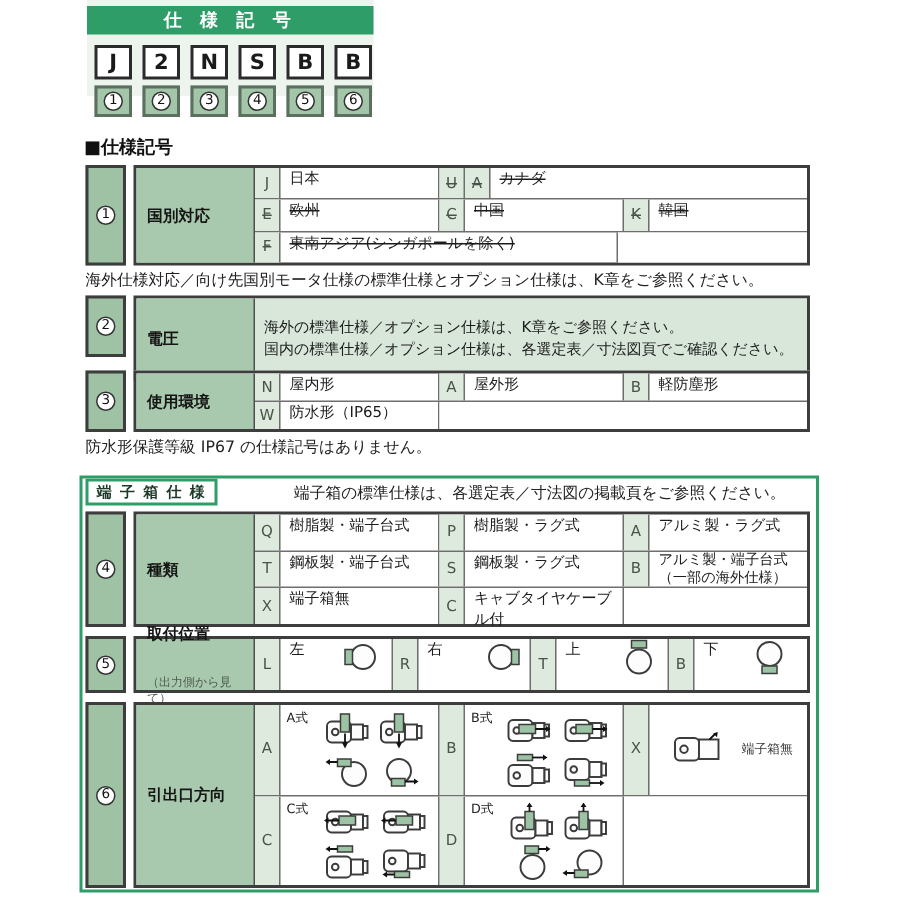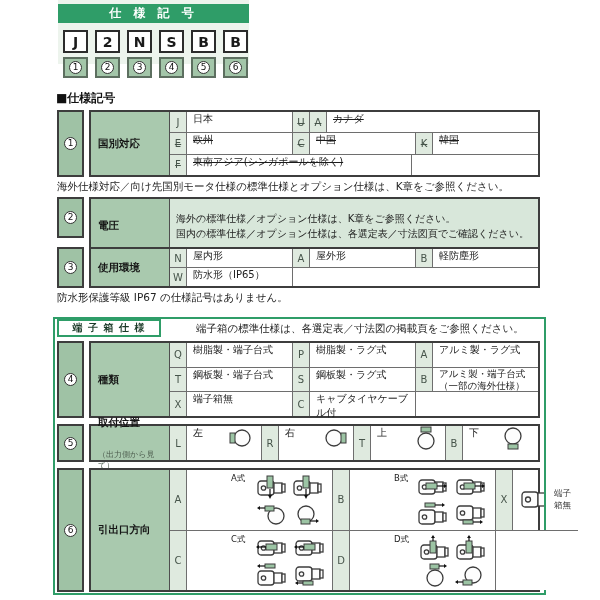--- a/index.html
+++ b/index.html
@@ -44,27 +44,27 @@
   .note { position:absolute; font-size:10.5px; color:#222; }
   .twoline { line-height:12px; font-size:9.5px; }
 
   
   .vcell { flex:1; background:#d8e7da; display:flex; flex-direction:column; justify-content:center;
            padding-left:6px; font-size:10px; line-height:15px; }
 
   
   .tb-box { position:absolute; left:53px; top:317px; width:493px; height:278px;
             border:2px solid #2f9d68; background:#fff; }
-  .tb-label { position:absolute; left:57px; top:319px; width:104px; height:18px; background:#fff;
+  .tb-label { position:absolute; left:57px; top:319px; width:88px; height:18px; background:#fff;
               border:2px solid #2f9d68; font-size:10px; font-weight:bold; letter-spacing:1px;
               display:flex; align-items:center; justify-content:center; color:#1e3b2a; }
   .tb-note { position:absolute; left:152px; top:322px; font-size:10.5px; color:#222;margin-left:44px; }
 
   
-  .dia-cell { position:relative; padding:2px 0 0 2px;margin-left:40px; }
+  .dia-cell { position:relative; padding:2px 0 0 2px; }
   .dia-type { position:absolute; left:4px; top:3px; font-size:8.5px; color:#222; }
   .dia-wrap { display:flex; flex-wrap:wrap; align-items:center; justify-content:center;
               width:100%; height:100%; gap:1px 4px; padding:2px 2px 2px 18px; }
   .dia-wrap.noindent { padding-left:2px; }
   .xnote { font-size:8.5px; color:#333; margin-left:6px; }
   svg { display:block; }
   .m-line  { stroke:#3c3c3c; stroke-width:1.3; fill:#fdfdfd; }
   .m-green { stroke:#3c3c3c; stroke-width:1;   fill:#9cc4a4; }
   .m-arrow { stroke:#111; stroke-width:1.2; fill:none; }
   .m-head  { fill:#111; stroke:none; }

